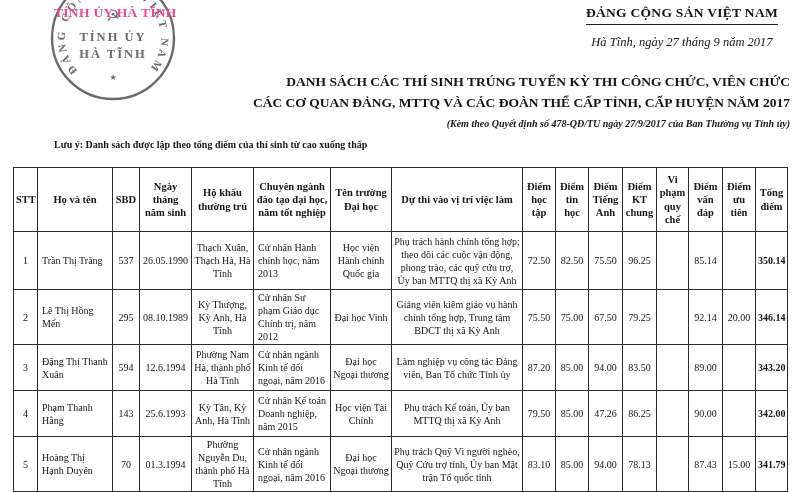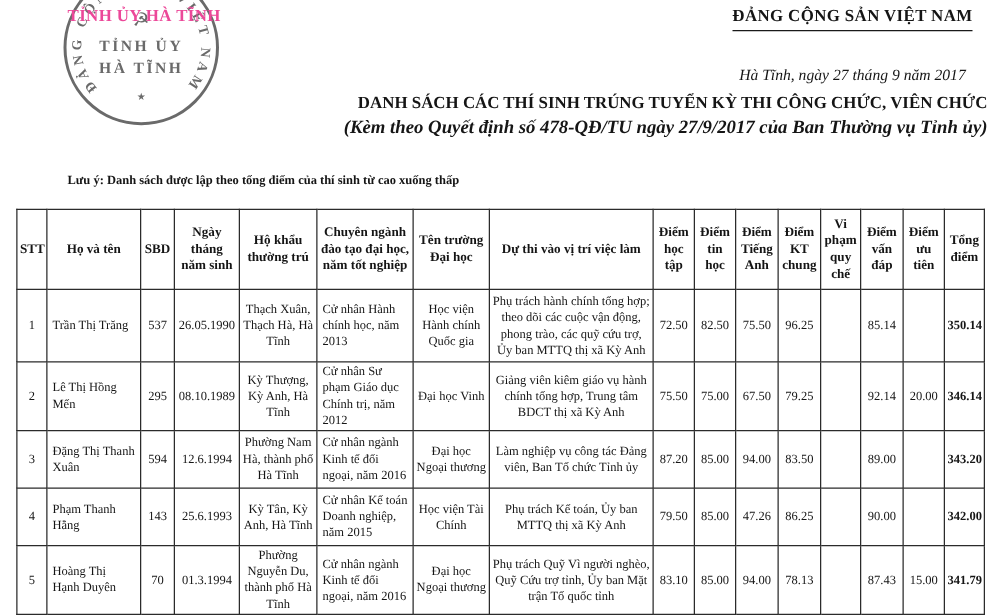--- a/index.html
+++ b/index.html
@@ -12,24 +12,24 @@
   .org {
     position:absolute; left:54px; top:5px; z-index:2;
     font-size:13.5px; font-weight:bold; letter-spacing:.3px; color:#ec4899;
   }
   .stamp { position:absolute; left:48px; top:-27px; z-index:1; opacity:.82; }
   .party-block { position:absolute; top:5px; right:22px; text-align:center; z-index:2; }
   .party {
     font-size:13.5px; font-weight:bold; letter-spacing:.3px;
     border-bottom:1.5px solid #1a1a1a; padding-bottom:3px;
   }
-  .dateline { font-size:12.5px; font-style:italic; margin-top:28px; }
+  .dateline { font-size:12.5px; font-style:italic; margin-top:10px; }
   .title-block { position:absolute; left:90px; right:10px; top:71px; text-align:right; z-index:2; }
   .title-line { font-size:13.5px; font-weight:bold; line-height:21px; }
-  .subtitle { font-size:15px; font-weight:bold; font-style:italic; line-height:21px; }
+  .subtitle { font-size:10px; font-weight:bold; font-style:italic; line-height:21px; }
   .note { position:absolute; left:54px; top:139px; font-size:10px; font-weight:bold; }
   table.results {
     position:absolute; left:13px; top:167px; width:774px;
     border-collapse:collapse; table-layout:fixed; background:#fff;
   }
   .results th, .results td {
     border:1px solid #2b2b2b; vertical-align:middle;
     padding:1px 2px; overflow:hidden;
   }
   .results th {
@@ -65,20 +65,21 @@
 
   <div class="org">TỈNH ỦY HÀ TĨNH</div>
 
   <div class="party-block">
     <div class="party">ĐẢNG CỘNG SẢN VIỆT NAM</div>
     <div class="dateline">Hà Tĩnh, ngày 27 tháng 9 năm 2017</div>
   </div>
 
   <div class="title-block">
     <div class="title-line">DANH SÁCH CÁC THÍ SINH TRÚNG TUYỂN KỲ THI CÔNG CHỨC, VIÊN CHỨC</div>
+    <div class="title-line">CÁC CƠ QUAN ĐẢNG, MTTQ VÀ CÁC ĐOÀN THỂ CẤP TỈNH, CẤP HUYỆN NĂM 2017</div>
     <div class="subtitle">(Kèm theo Quyết định số 478-QĐ/TU ngày 27/9/2017 của Ban Thường vụ Tỉnh ủy)</div>
   </div>
 
   <div class="note">Lưu ý: Danh sách được lập theo tổng điểm của thí sinh từ cao xuống thấp</div>
 
   <table class="results">
     <colgroup>
       <col style="width:24px">
         <col style="width:75px">
         <col style="width:27px">

